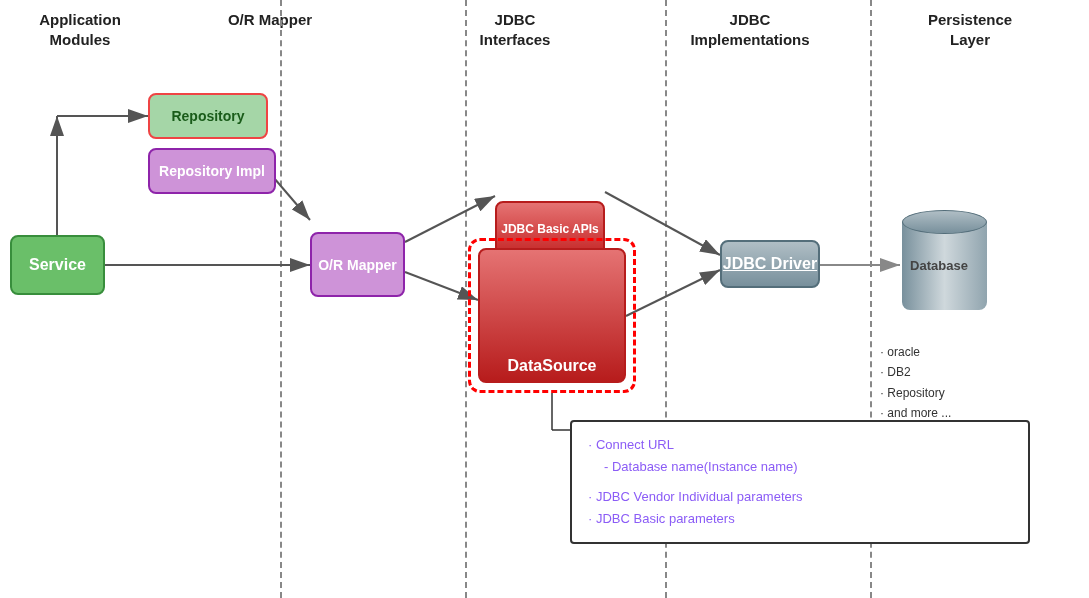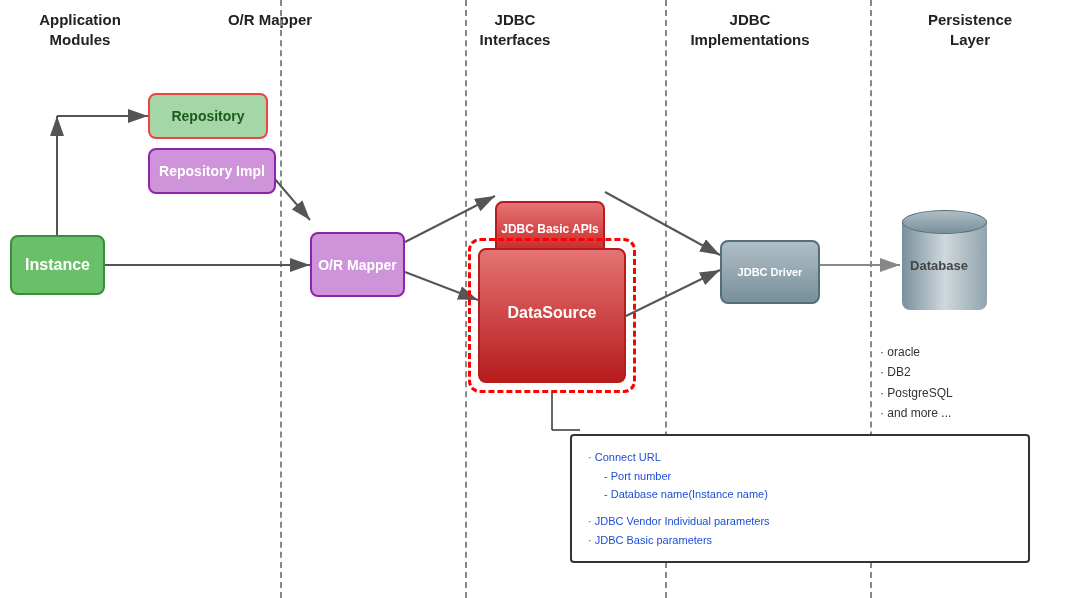--- a/index.html
+++ b/index.html
@@ -112,44 +112,45 @@
       font-weight: bold;
       font-size: 14px;
       position: absolute;
       left: 478px;
       top: 248px;
       width: 148px;
       height: 135px;
       display: flex;
       flex-direction: column;
       align-items: center;
-      justify-content: center;
+      justify-content: flex-end;
       text-align: center;
     }
     .datasource-title {
       font-size: 16px;
       font-weight: bold;
       color: white;
       margin-bottom: 6px;
     }
     .datasource-subtitle {
       font-size: 12px;
       color: #fce4ec;
       line-height: 1.4;
     }
     
     .box-jdbc-driver {
       background: linear-gradient(to bottom, #b0bec5, #78909c);
       border: 2px solid #546e7a;
       color: white;
-      font-size: 11px;
+      font-size: 16px;
       width: 100px;
-      height: 64px;
+      height: 48px;
       left: 720px;
       top: 240px;
+      text-decoration: underline;
     }
     
     .cylinder {
       position: absolute;
       left: 902px;
       top: 210px;
       width: 85px;
       height: 100px;
     }
     .cylinder-body {
@@ -193,24 +194,23 @@
     
     .info-box {
       position: absolute;
       border: 2px solid #333;
       border-radius: 4px;
       background: white;
       left: 570px;
       top: 420px;
       width: 460px;
       padding: 12px 16px;
-      font-size: 11px;
+      font-size: 13px;
       line-height: 1.7;
-      color: #1d4ed8;
-      margin-top: 14px;
+      color: #8b5cf6;
     }
     
     .db-list {
       position: absolute;
       left: 880px;
       top: 315px;
       font-size: 12px;
       color: #333;
       line-height: 1.7;
       margin-top: 27px;
@@ -257,21 +257,21 @@
 
     <line x1="626" y1="316" x2="720" y2="270" stroke="#555" stroke-width="2" marker-end="url(#arrowhead)"></line>
 
     <line x1="820" y1="265" x2="900" y2="265" stroke="#888" stroke-width="2" marker-end="url(#arrowhead-gray)"></line>
 
     <line x1="552" y1="393" x2="552" y2="430" stroke="#333" stroke-width="1.5"></line>
     <line x1="552" y1="430" x2="580" y2="430" stroke="#333" stroke-width="1.5"></line>
   </svg>
 
   <div class="box box-service">
-    <span>Instance</span>
+    <span>Service</span>
   </div>
 
   <div class="box box-repository">
     <span>Repository</span>
   </div>
 
   <div class="box box-repository-impl">
     <span>Repository
 Impl</span>
   </div>
@@ -300,26 +300,25 @@
     <div class="cylinder-body"></div>
     <div class="cylinder-top"></div>
   </div>
   <div class="cylinder-label" style="top:258px; left:895px; font-size:13px; font-weight:bold; color:#444;text-align:center;">
     <span>Database</span>
   </div>
 
   <div class="db-list">
     <div>· oracle</div>
     <div>· DB2</div>
-    <div>· PostgreSQL</div>
+    <div>· Repository</div>
     <div>· and more ...</div>
   </div>
 
   <div class="info-box">
     <div>· Connect URL</div>
-    <div style="padding-left:16px;">- Port number</div>
     <div style="padding-left:16px;">- Database name(Instance name)</div>
     <div style="height:8px;"></div>
     <div>· JDBC Vendor Individual parameters</div>
     <div>· JDBC Basic parameters</div>
   </div>
 
 </div>
 
 </body></html>

